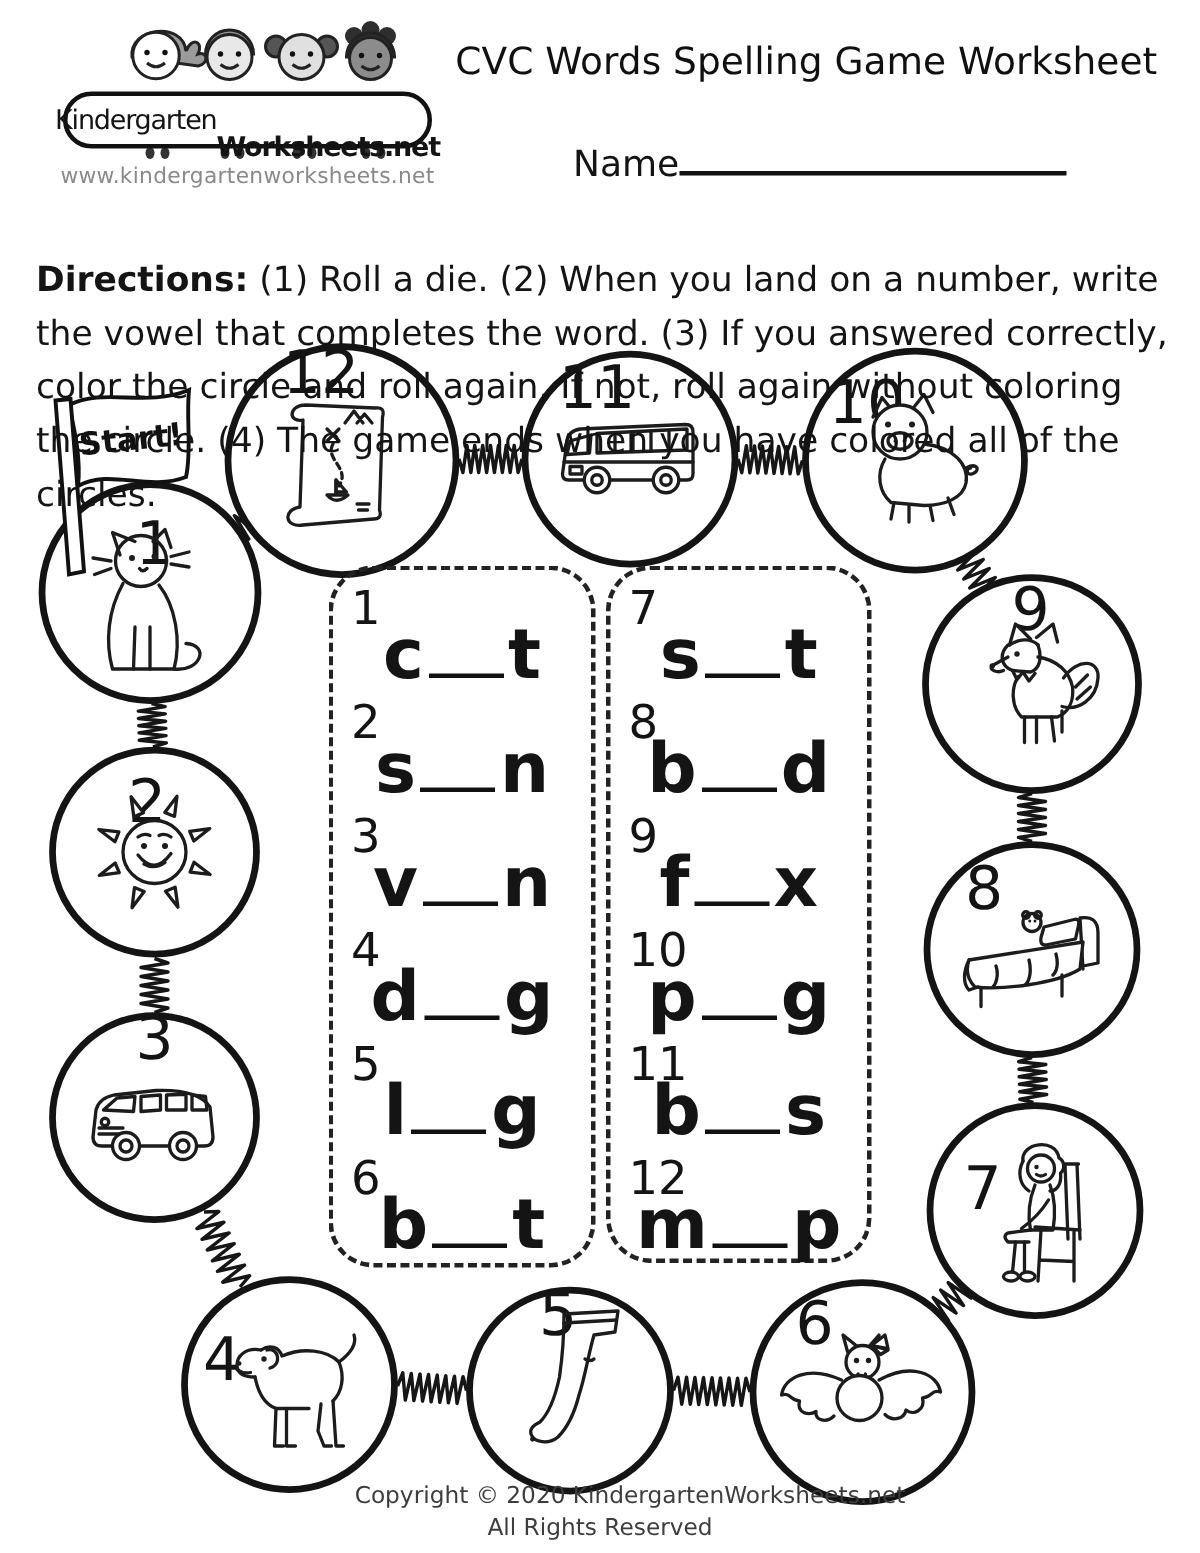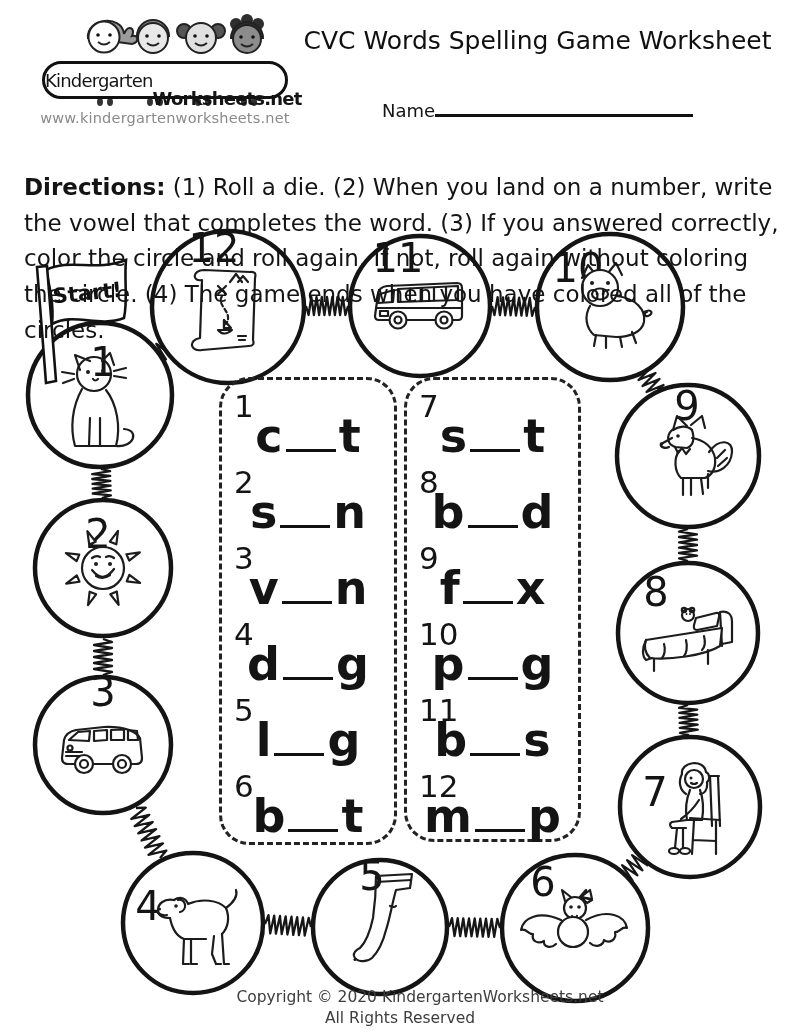--- a/index.html
+++ b/index.html
@@ -3,28 +3,28 @@
 <meta charset="utf-8">
 <style>
   html,body{margin:0;padding:0;background:#fff;}
   #page{position:relative;width:800px;height:1035px;background:#fff;overflow:hidden;
         font-family:"DejaVu Sans",sans-serif;color:#141414;}
 
   
   #kids-svg{position:absolute;left:40px;top:6px;}
   #logo-band{position:absolute;left:42px;top:61px;width:240px;height:32px;
              border:3px solid #111;border-radius:20px;background:#fff;
-             display:flex;align-items:center;justify-content:space-between;
+             display:flex;align-items:center;justify-content:center;
              font-size:18px;letter-spacing:-0.8px;white-space:nowrap;z-index:2;}
   #logo-band .bold{font-weight:700;margin-top:36px;}
   #site-url{position:absolute;left:30px;top:110px;width:270px;text-align:center;
             font-size:14.5px;color:#8a8a8a;letter-spacing:.2px;}
   #page-title{position:absolute;left:295px;top:26px;width:485px;text-align:center;
               font-size:25px;color:#101010;}
-  #name-row{position:absolute;left:382px;top:88px;font-size:18px;}
+  #name-row{position:absolute;left:382px;top:88px;font-size:24px;}
   #name-row .name-blank{display:inline-block;width:258px;height:26px;
                         border-bottom:3px solid #111;}
 
   
   #directions{position:absolute;left:24px;top:142px;width:756px;
               font-size:23px;line-height:1.55;z-index:3;margin-top:28px;}
   #directions .dlabel{font-weight:700;}
 
   
   #board{position:absolute;left:0;top:0;z-index:1;}

